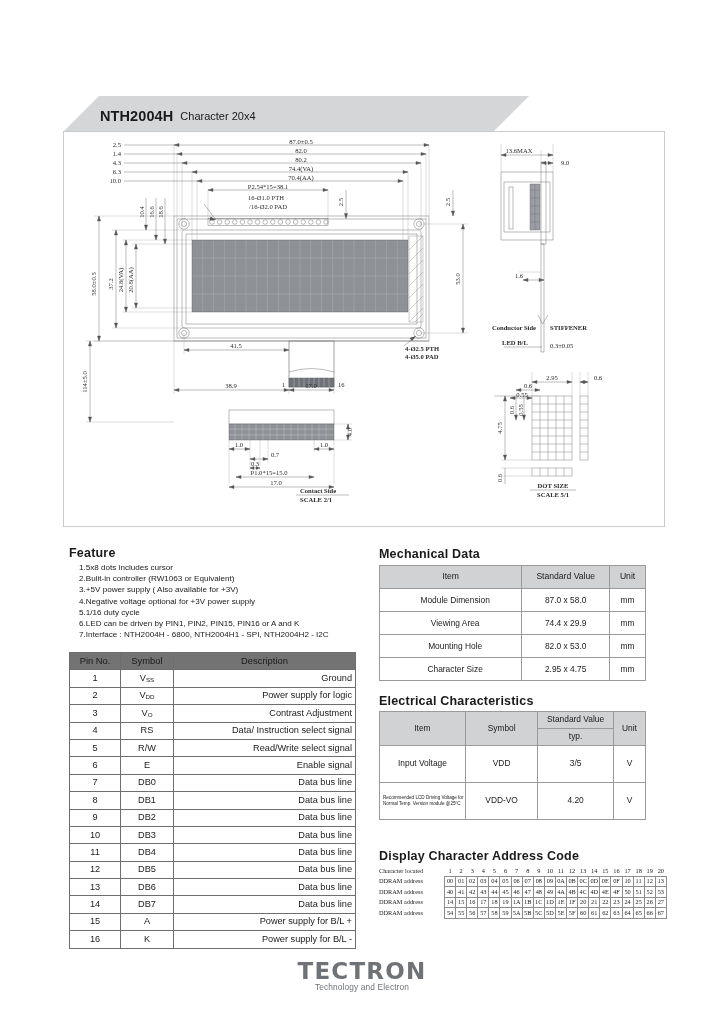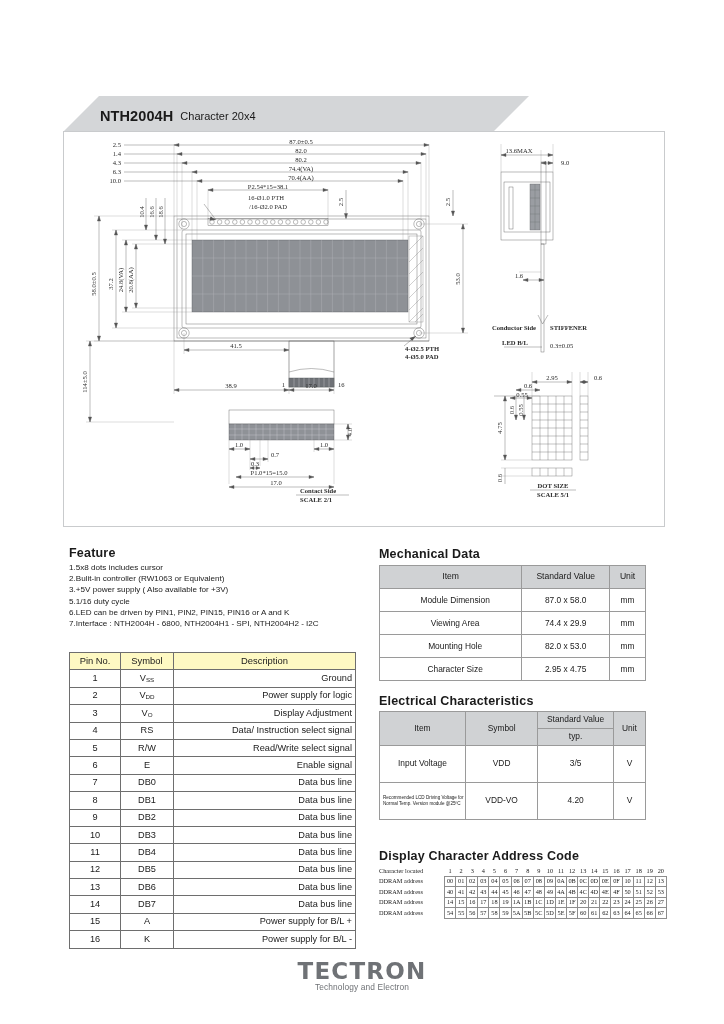--- a/index.html
+++ b/index.html
@@ -30,33 +30,33 @@
   .dwg{position:absolute;left:0;top:0;}
 
   
   .h2{position:absolute;font-size:12.5px;font-weight:bold;letter-spacing:.2px;}
 
   
   .feature-list{
     position:absolute;left:69px;top:562px;width:320px;
     font-size:8.1px;line-height:11.2px;
   }
-  .feature-list div{white-space:nowrap;}
+  .feature-list div{white-space:nowrap;margin-left:10px;}
 
   
   table{border-collapse:collapse;}
   .pin-table{
     position:absolute;left:69px;top:652px;width:287px;
     font-size:9.2px;
   }
   .pin-table th,.pin-table td{
     border:1px solid #6e6e6e;height:16.4px;padding:0 3px;font-weight:normal;
     line-height:1;
   }
-  .pin-table thead th{background:#fef9c3;text-align:center;font-size:9.4px;}
+  .pin-table thead th{background:#737373;text-align:center;font-size:9.4px;}
   .pin-table td.c{text-align:center;}
   .pin-table td.l{text-align:right;padding-left:4px;}
   .pin-table .w1{width:44px;}
   .pin-table .w2{width:46px;}
   sub{font-size:.68em;vertical-align:-.22em;}
 
   .mech-table{
     position:absolute;left:379px;top:565px;width:267px;font-size:8.4px;
   }
   .mech-table th,.mech-table td{
@@ -636,20 +636,21 @@
       <text class="dt-b" x="489" y="356" text-anchor="middle">DOT SIZE</text>
       <text class="dt-b" x="489" y="365" text-anchor="middle">SCALE 5/1</text>
     </svg>
   </div>
 
   <div class="h2" style="left:69px;top:546px;">Feature</div>
   <div class="feature-list">
     <div>1.5x8 dots includes cursor</div>
     <div>2.Bulit-in controller (RW1063 or Equivalent)</div>
     <div>3.+5V power supply ( Also available for +3V)</div>
+    <div>4.Negative voltage optional for +3V power supply</div>
     <div>5.1/16 duty cycle</div>
     <div>6.LED can be driven by PIN1, PIN2, PIN15, PIN16 or A and K</div>
     <div>7.Interface : NTH2004H - 6800, NTH2004H1 - SPI, NTH2004H2 - I2C</div>
   </div>
 
   <table class="pin-table">
     <thead>
       <tr>
         <th class="w1">Pin No.</th>
         <th class="w2">Symbol</th>
@@ -663,21 +664,21 @@
           <td class="l">Ground</td>
         </tr>
         <tr>
           <td class="c">2</td>
           <td class="c">V<sub>DD</sub></td>
           <td class="l">Power supply for logic</td>
         </tr>
         <tr>
           <td class="c">3</td>
           <td class="c">V<sub>O</sub></td>
-          <td class="l">Display Adjustment</td>
+          <td class="l">Contrast Adjustment</td>
         </tr>
         <tr>
           <td class="c">4</td>
           <td class="c">RS</td>
           <td class="l">Data/ Instruction  select signal</td>
         </tr>
         <tr>
           <td class="c">5</td>
           <td class="c">R/W</td>
           <td class="l">Read/Write select signal</td>

